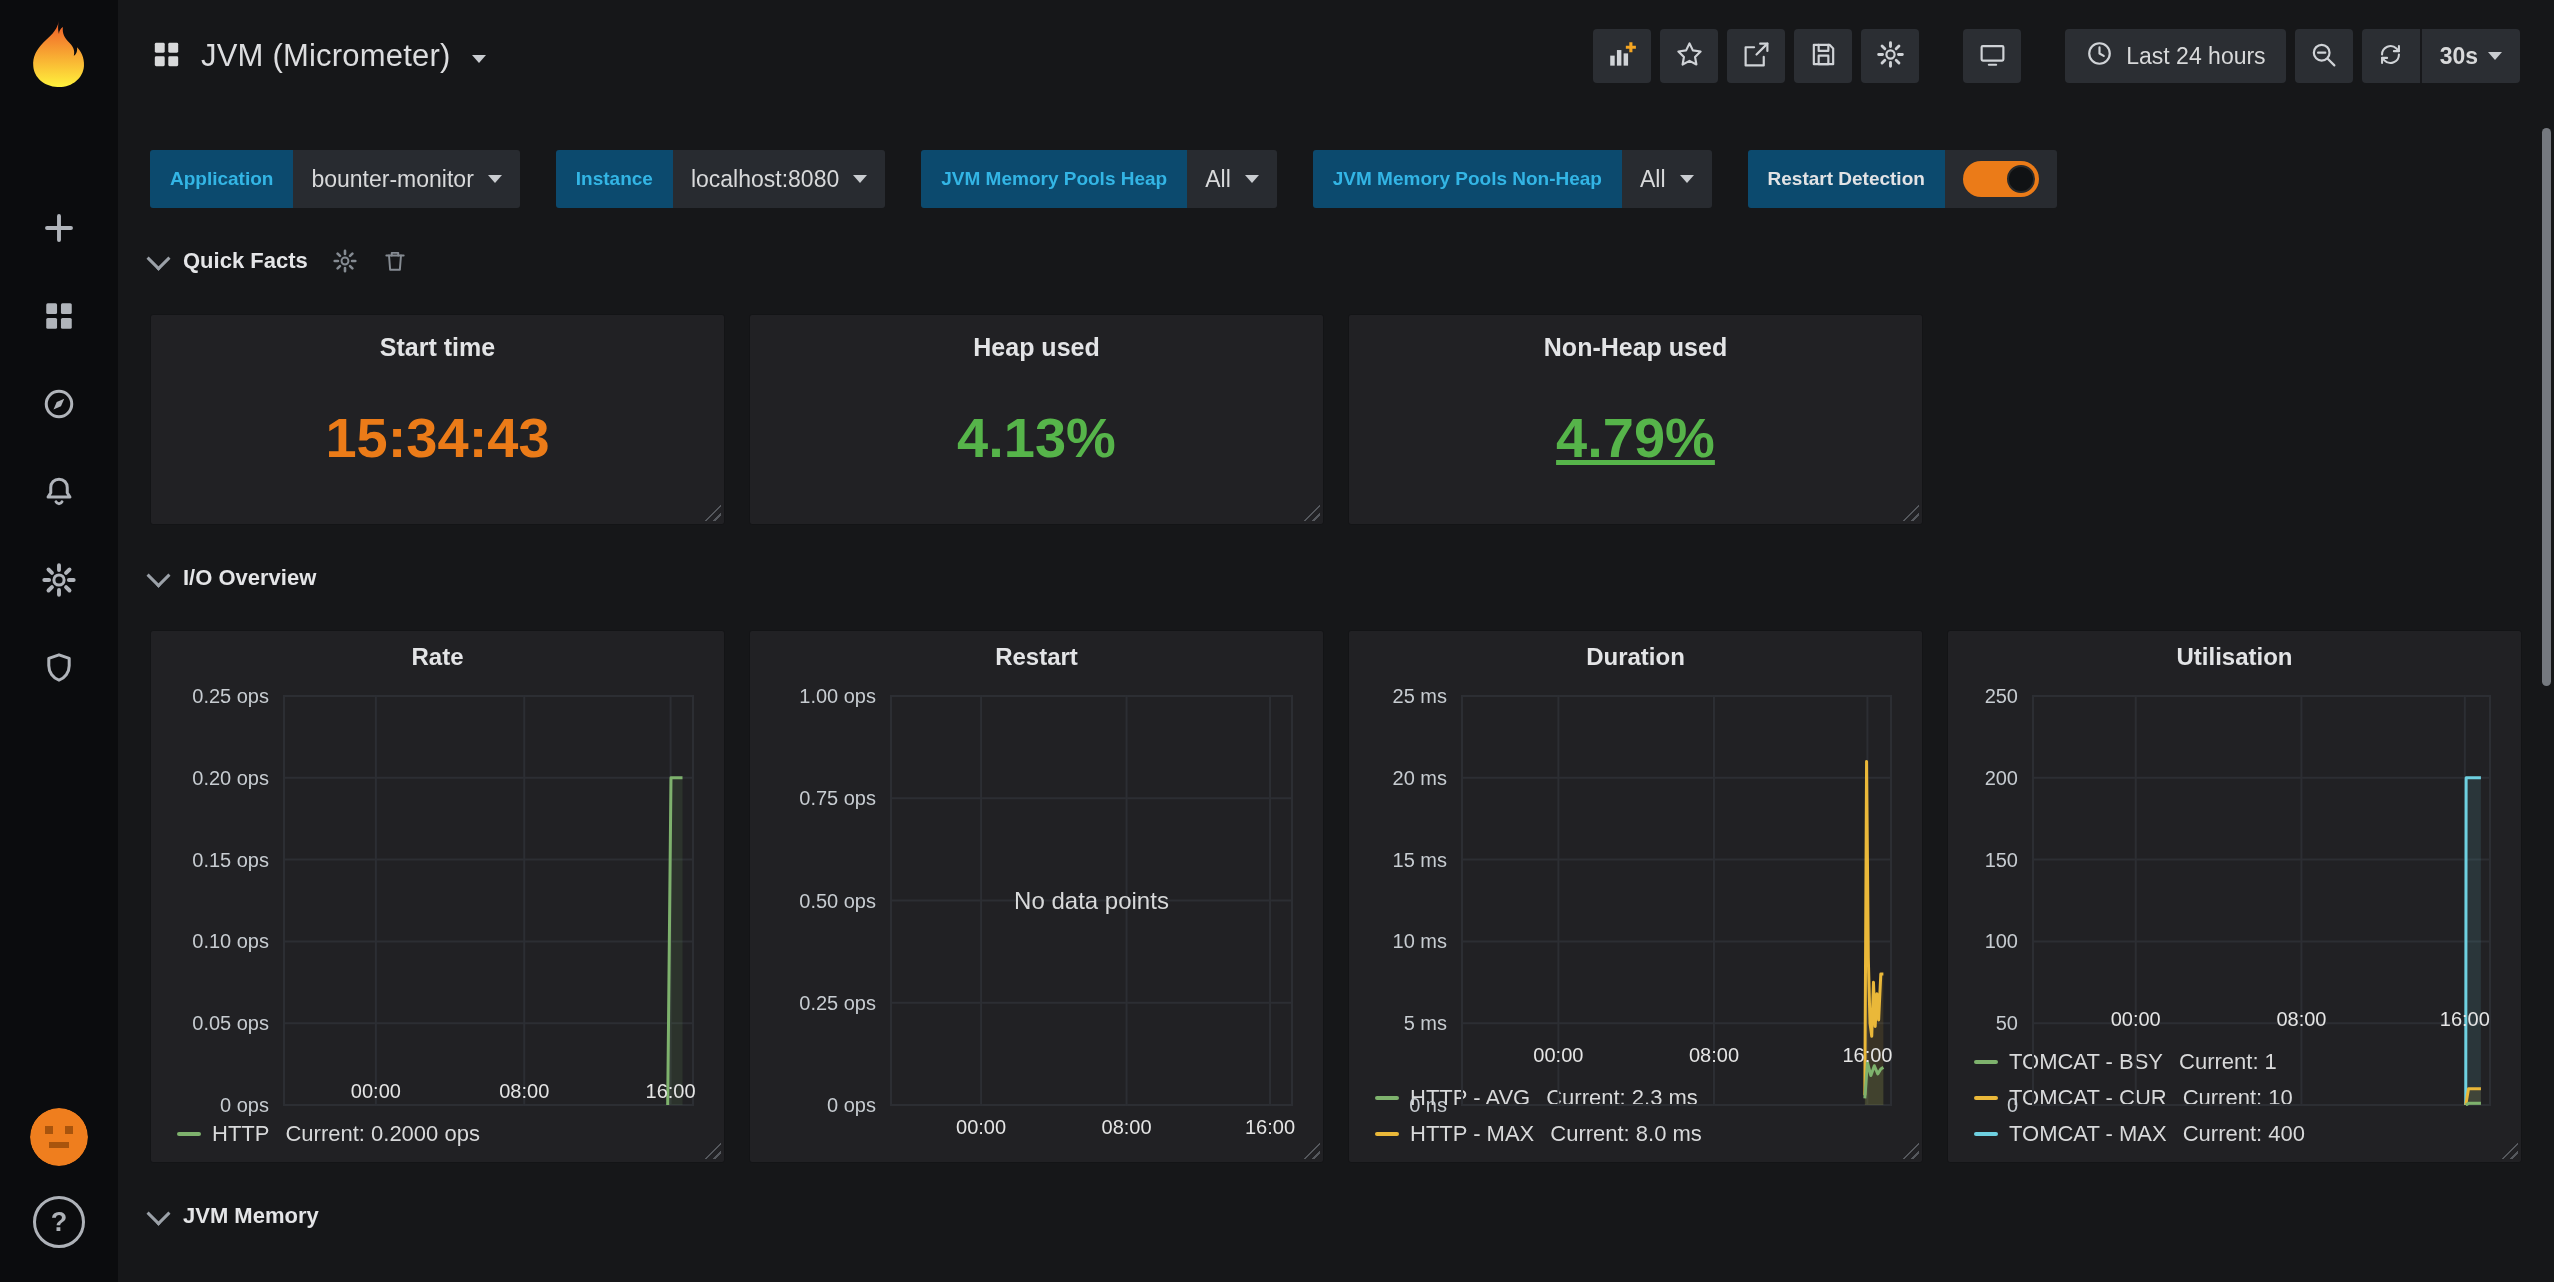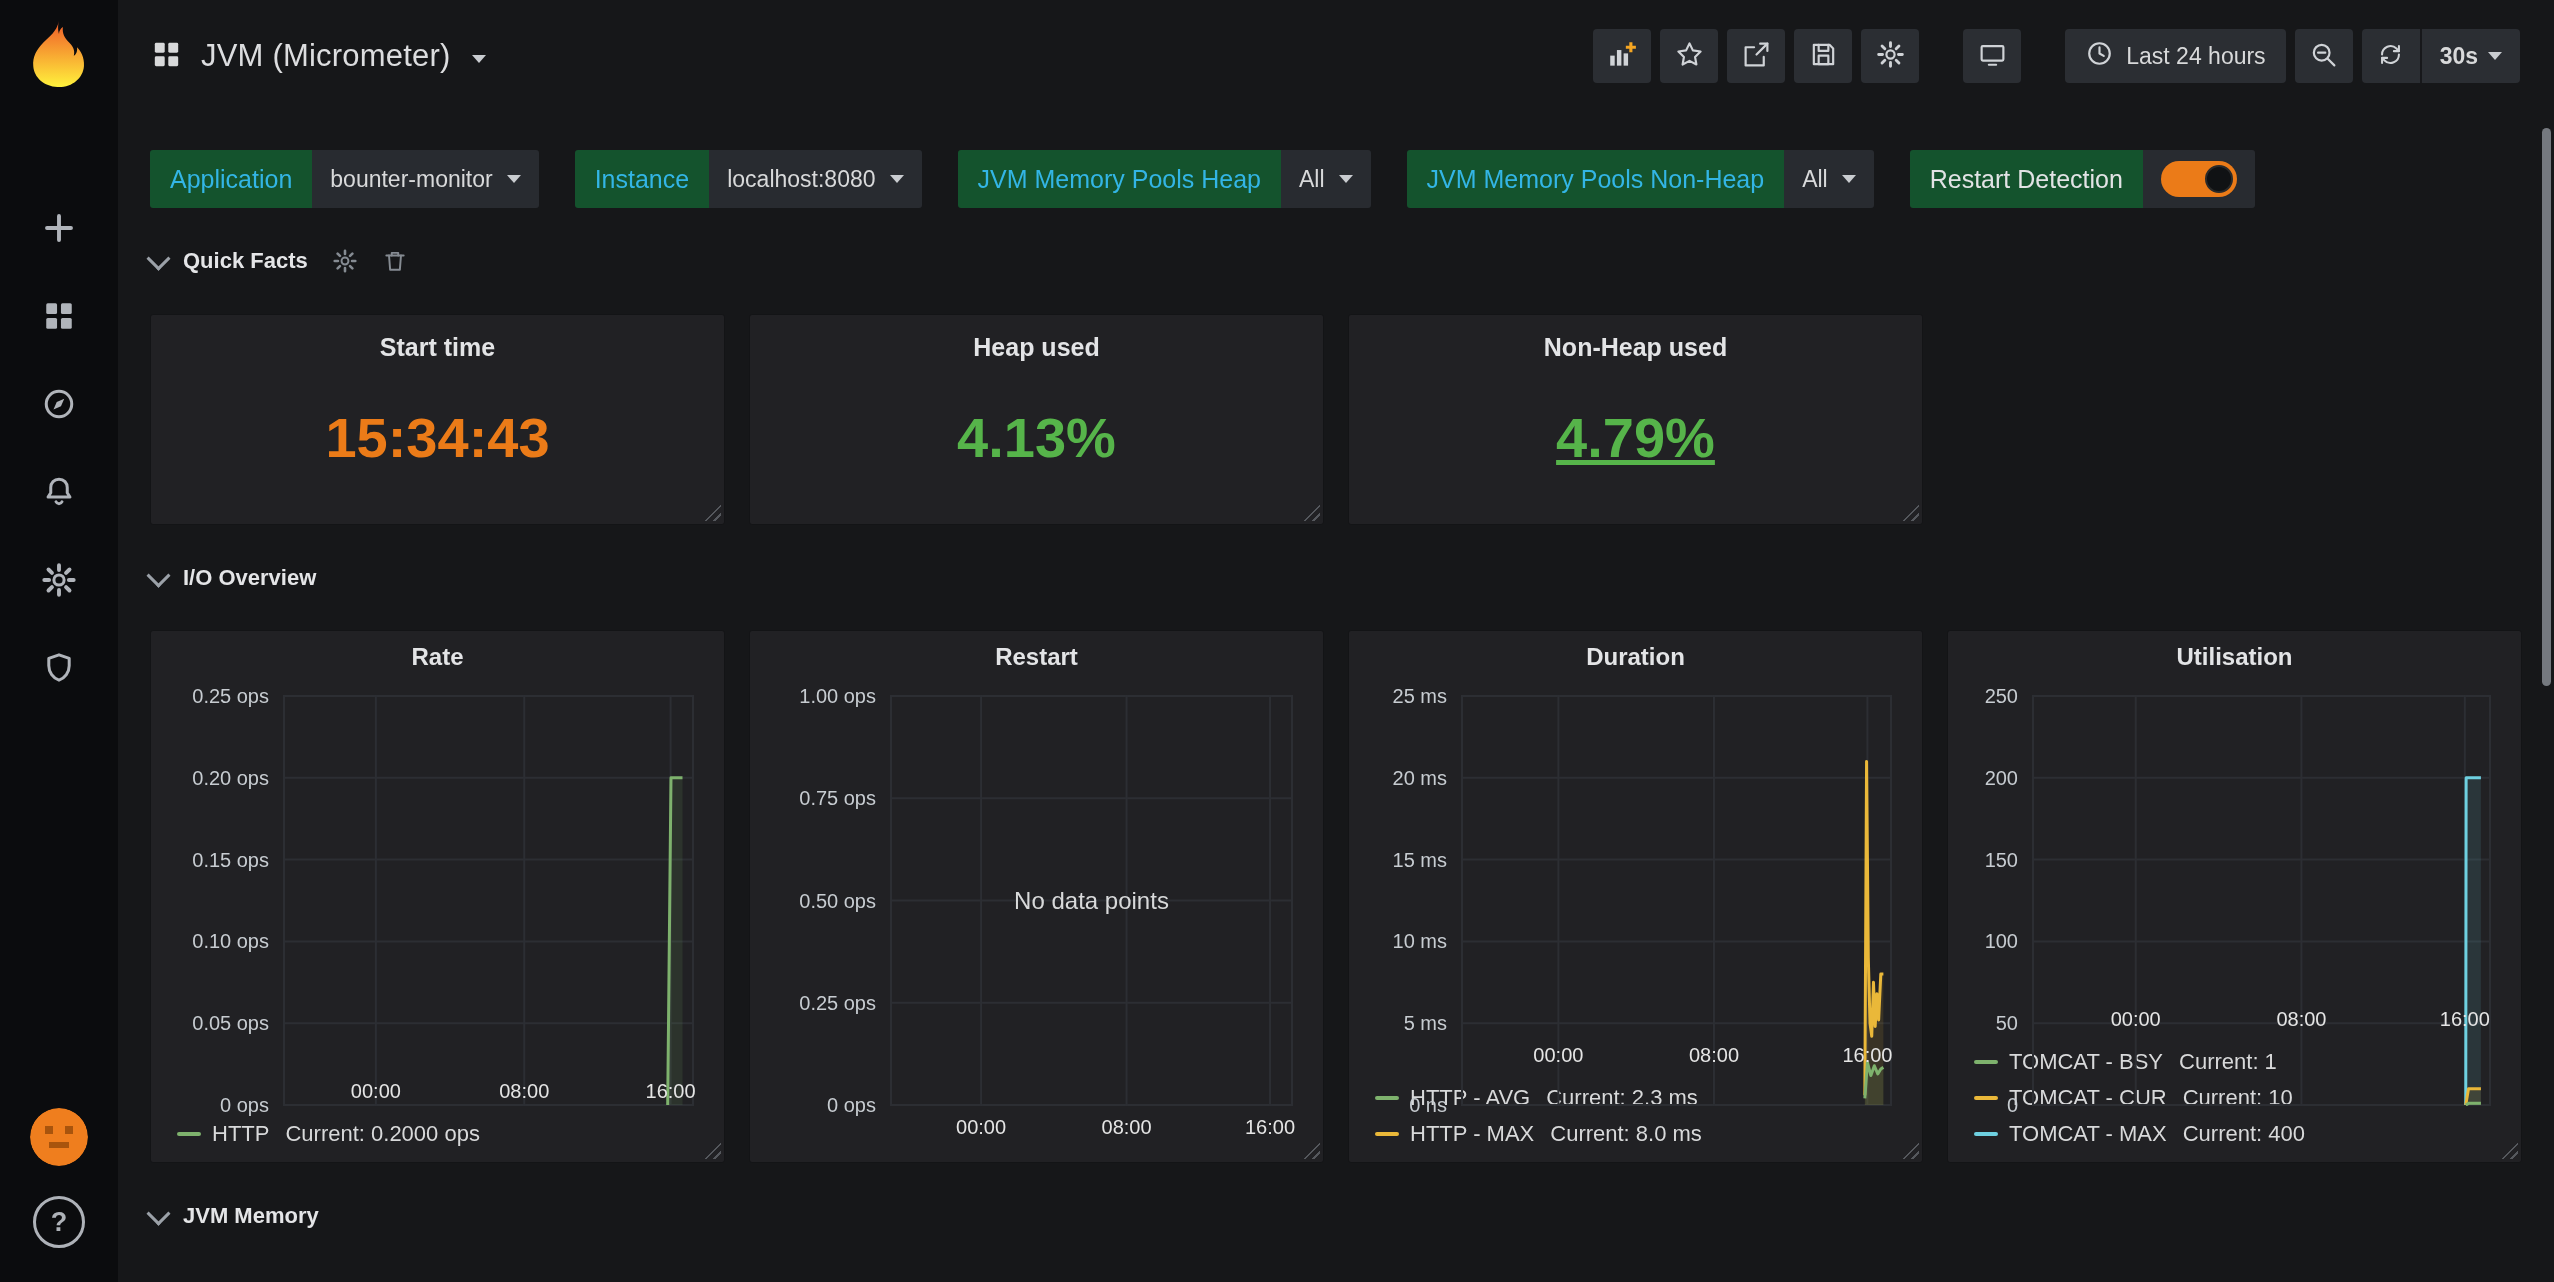--- a/index.html
+++ b/index.html
@@ -37,22 +37,22 @@
   .time-btn{padding:0 20px;gap:12px;font-size:23px;color:#d8d9da;}
   .refresh-group{display:flex;align-items:stretch;margin-left:9px;background:#2b2e33;border-radius:4px;overflow:hidden;height:54px;}
   .refresh-icon-btn{width:58px;display:flex;align-items:center;justify-content:center;cursor:pointer;}
   .refresh-icon-btn svg{width:27px;height:27px;}
   .vdiv{width:2px;background:#17181b;}
   .refresh-interval{display:flex;align-items:center;gap:10px;padding:0 18px;font-size:23px;font-weight:700;cursor:pointer;}
 
   
   .submenu{margin:38px 32px 0;display:flex;align-items:center;gap:36px;height:58px;flex-shrink:0;}
   .var-group{display:flex;align-items:stretch;height:58px;border-radius:3px;overflow:hidden;}
-  .var-label{display:flex;align-items:center;padding:0 20px;background:#14532d;color:var(--variable-label,#33B5E5);
-    font-size:25px;font-weight:400;}
+  .var-label{display:flex;align-items:center;padding:0 20px;background:#0c4a6e;color:var(--variable-label,#33B5E5);
+    font-size:19px;font-weight:700;}
   .var-label.white{color:#e2e3e5;}
   .var-value{display:flex;align-items:center;gap:14px;padding:0 18px;background:#282b30;color:#d8d9da;
     font-size:23px;font-weight:500;cursor:pointer;}
   .toggle{width:76px;height:36px;border-radius:18px;background:var(--accent-orange,#EB7B18);position:relative;display:inline-block;cursor:pointer;}
   .knob{position:absolute;right:4px;top:4px;width:28px;height:28px;border-radius:50%;background:#101214;border:2px solid #2a2a2a;box-sizing:border-box;}
 
   .section-header{margin:28px 32px 0;display:flex;align-items:center;gap:16px;height:50px;cursor:pointer;flex-shrink:0;}
   .chev{width:14px;height:14px;border-right:3px solid #9ba1a8;border-bottom:3px solid #9ba1a8;
     transform:rotate(45deg) translate(-2px,-2px);display:inline-block;}
   .section-title{font-size:22px;font-weight:700;color:#e4e5e7;}

